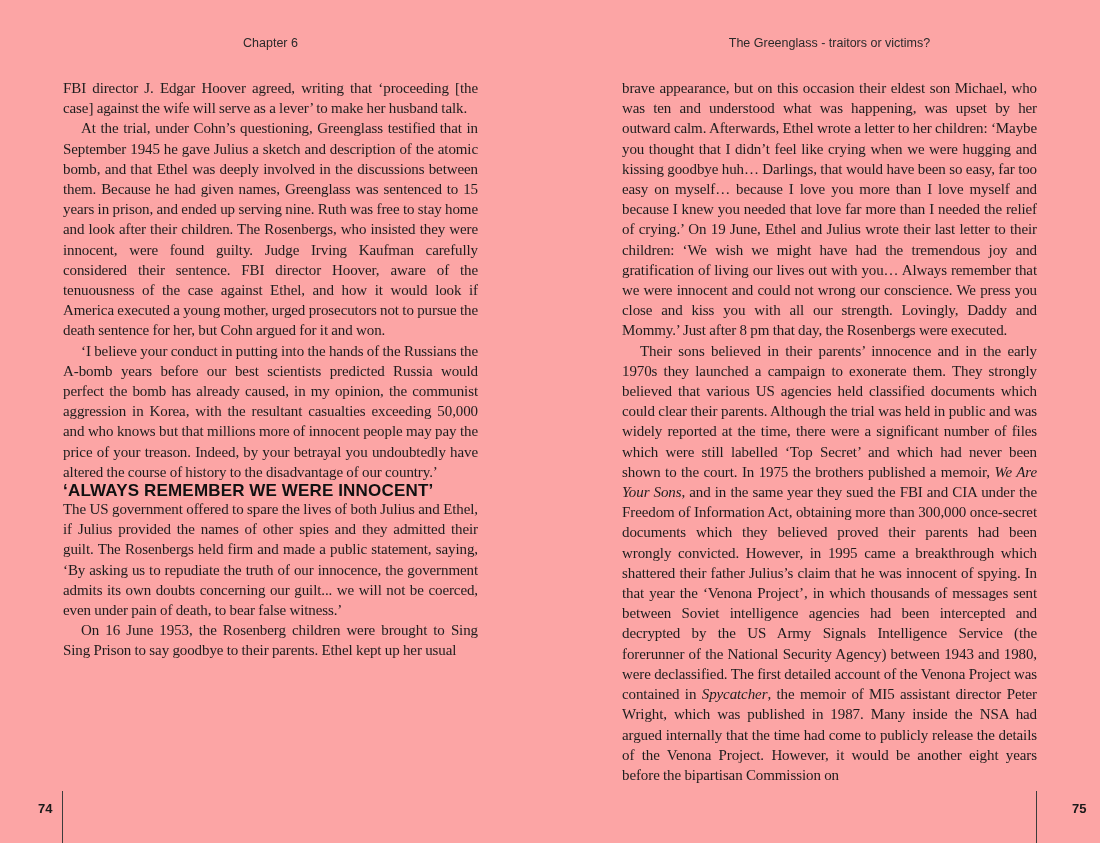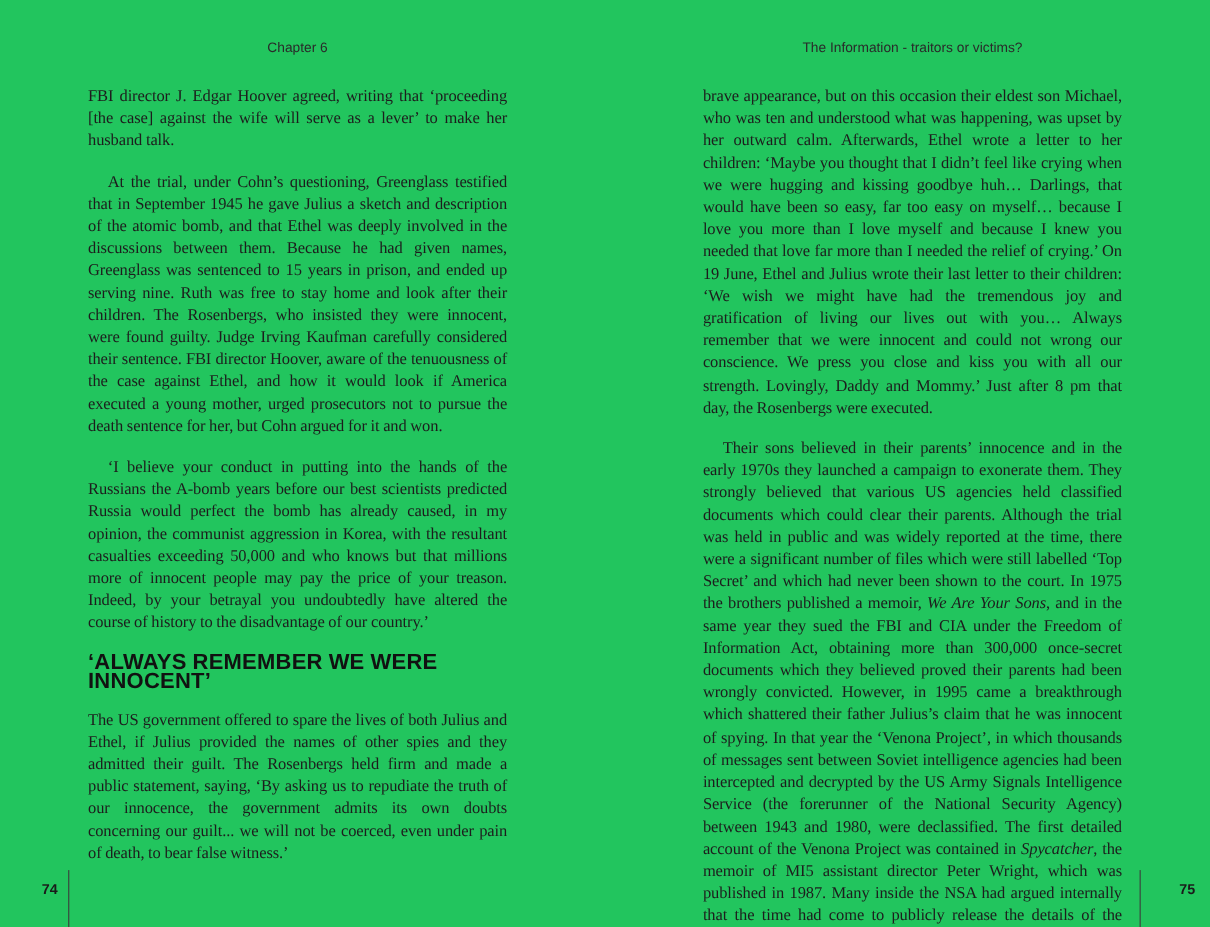--- a/index.html
+++ b/index.html
@@ -1,20 +1,20 @@
 <!DOCTYPE html>
 <html><head>
 <meta charset="utf-8">
 <style>
   html, body { margin: 0; padding: 0; background: #ffffff; }
   .spread {
     position: relative;
     width: 1100px;
     height: 843px;
-    background: #22c55e;
+    background: #fca5a5;
     overflow: hidden;
     font-family: "Liberation Serif", serif;
   }
   .page {
     position: absolute;
     top: 36px;
     width: 415px;
   }
   .page-left  { left: 63px;  }
   .page-right { left: 622px; }
@@ -27,27 +27,27 @@
   }
   .page-body {
     margin-top: 27px;
     font-size: 15px;
     line-height: 20.2px;
     color: #1d1d1d;
     text-align: justify;
     letter-spacing: -0.1px;
     word-spacing: -0.3px;
   }
-  .page-body p { margin: 17px; }
+  .page-body p { margin: 0; }
   .page-body p.indent { text-indent: 18px; }
   .page-body i { font-style: italic; }
   .section-heading {
     font-family: "Liberation Sans", sans-serif;
     font-weight: 700;
-    font-size: 20px;
+    font-size: 17px;
     line-height: 17px;
     letter-spacing: 0.2px;
     color: #111111;
     margin: 19px 0 6px 0;
     text-align: left;
     text-indent: 0;
   }
   .folio {
     position: absolute;
     font-family: "Liberation Sans", sans-serif;
@@ -75,25 +75,26 @@
 <div class="spread">
 
   <div class="page page-left">
     <div class="running-head">Chapter 6</div>
     <div class="page-body">
       <p>FBI director J. Edgar Hoover agreed, writing that ‘proceeding [the case] against the wife will serve as a lever’ to make her husband talk.</p>
       <p class="indent">At the trial, under Cohn’s questioning, Greenglass testified that in September 1945 he gave Julius a sketch and description of the atomic bomb, and that Ethel was deeply involved in the discussions between them. Because he had given names, Greenglass was sentenced to 15 years in prison, and ended up serving nine. Ruth was free to stay home and look after their children. The Rosenbergs, who insisted they were innocent, were found guilty. Judge Irving Kaufman carefully considered their sentence. FBI director Hoover, aware of the tenuousness of the case against Ethel, and how it would look if America executed a young mother, urged prosecutors not to pursue the death sentence for her, but Cohn argued for it and won.</p>
       <p class="indent">‘I believe your conduct in putting into the hands of the Russians the A-bomb years before our best scientists predicted Russia would perfect the bomb has already caused, in my opinion, the communist aggression in Korea, with the resultant casualties exceeding 50,000 and who knows but that millions more of innocent people may pay the price of your treason. Indeed, by your betrayal you undoubtedly have altered the course of history to the disadvantage of our country.’</p>
       <p class="section-heading">‘ALWAYS REMEMBER WE WERE INNOCENT’</p>
       <p>The US government offered to spare the lives of both Julius and Ethel, if Julius provided the names of other spies and they admitted their guilt. The Rosenbergs held firm and made a public statement, saying, ‘By asking us to repudiate the truth of our innocence, the government admits its own doubts concerning our guilt... we will not be coerced, even under pain of death, to bear false witness.’</p>
+      <p class="indent">On 16 June 1953, the Rosenberg children were brought to Sing Sing Prison to say goodbye to their parents. Ethel kept up her usual</p>
     </div>
   </div>
 
   <div class="page page-right">
-    <div class="running-head">The Information - traitors or victims?</div>
+    <div class="running-head">The Greenglass - traitors or victims?</div>
     <div class="page-body">
       <p>brave appearance, but on this occasion their eldest son Michael, who was ten and understood what was happening, was upset by her outward calm. Afterwards, Ethel wrote a letter to her children: ‘Maybe you thought that I didn’t feel like crying when we were hugging and kissing goodbye huh… Darlings, that would have been so easy, far too easy on myself… because I love you more than I love myself and because I knew you needed that love far more than I needed the relief of crying.’ On 19 June, Ethel and Julius wrote their last letter to their children: ‘We wish we might have had the tremendous joy and gratification of living our lives out with you… Always remember that we were innocent and could not wrong our conscience. We press you close and kiss you with all our strength. Lovingly, Daddy and Mommy.’ Just after 8 pm that day, the Rosenbergs were executed.</p>
       <p class="indent"><span>Their sons believed in their parents’ innocence and in the early 1970s they launched a campaign to exonerate them. They strongly believed that various US agencies held classified documents which could clear their parents. Although the trial was held in public and was widely reported at the time, there were a significant number of files which were still labelled ‘Top Secret’ and which had never been shown to the court. In 1975 the brothers published a memoir, </span><i>We Are Your Sons</i><span>, and in the same year they sued the FBI and CIA under the Freedom of Information Act, obtaining more than 300,000 once-secret documents which they believed proved their parents had been wrongly convicted. However, in 1995 came a breakthrough which shattered their father Julius’s claim that he was innocent of spying. In that year the ‘Venona Project’, in which thousands of messages sent between Soviet intelligence agencies had been intercepted and decrypted by the US Army Signals Intelligence Service (the forerunner of the National Security Agency) between 1943 and 1980, were declassified. The first detailed account of the Venona Project was contained in </span><i>Spycatcher</i><span>, the memoir of MI5 assistant director Peter Wright, which was published in 1987. Many inside the NSA had argued internally that the time had come to publicly release the details of the Venona Project. However, it would be another eight years before the bipartisan Commission on</span></p>
     </div>
   </div>
 
   <div class="folio folio-left">74</div>
   <div class="footer-rule footer-rule-left"></div>
 
   <div class="footer-rule footer-rule-right"></div>

